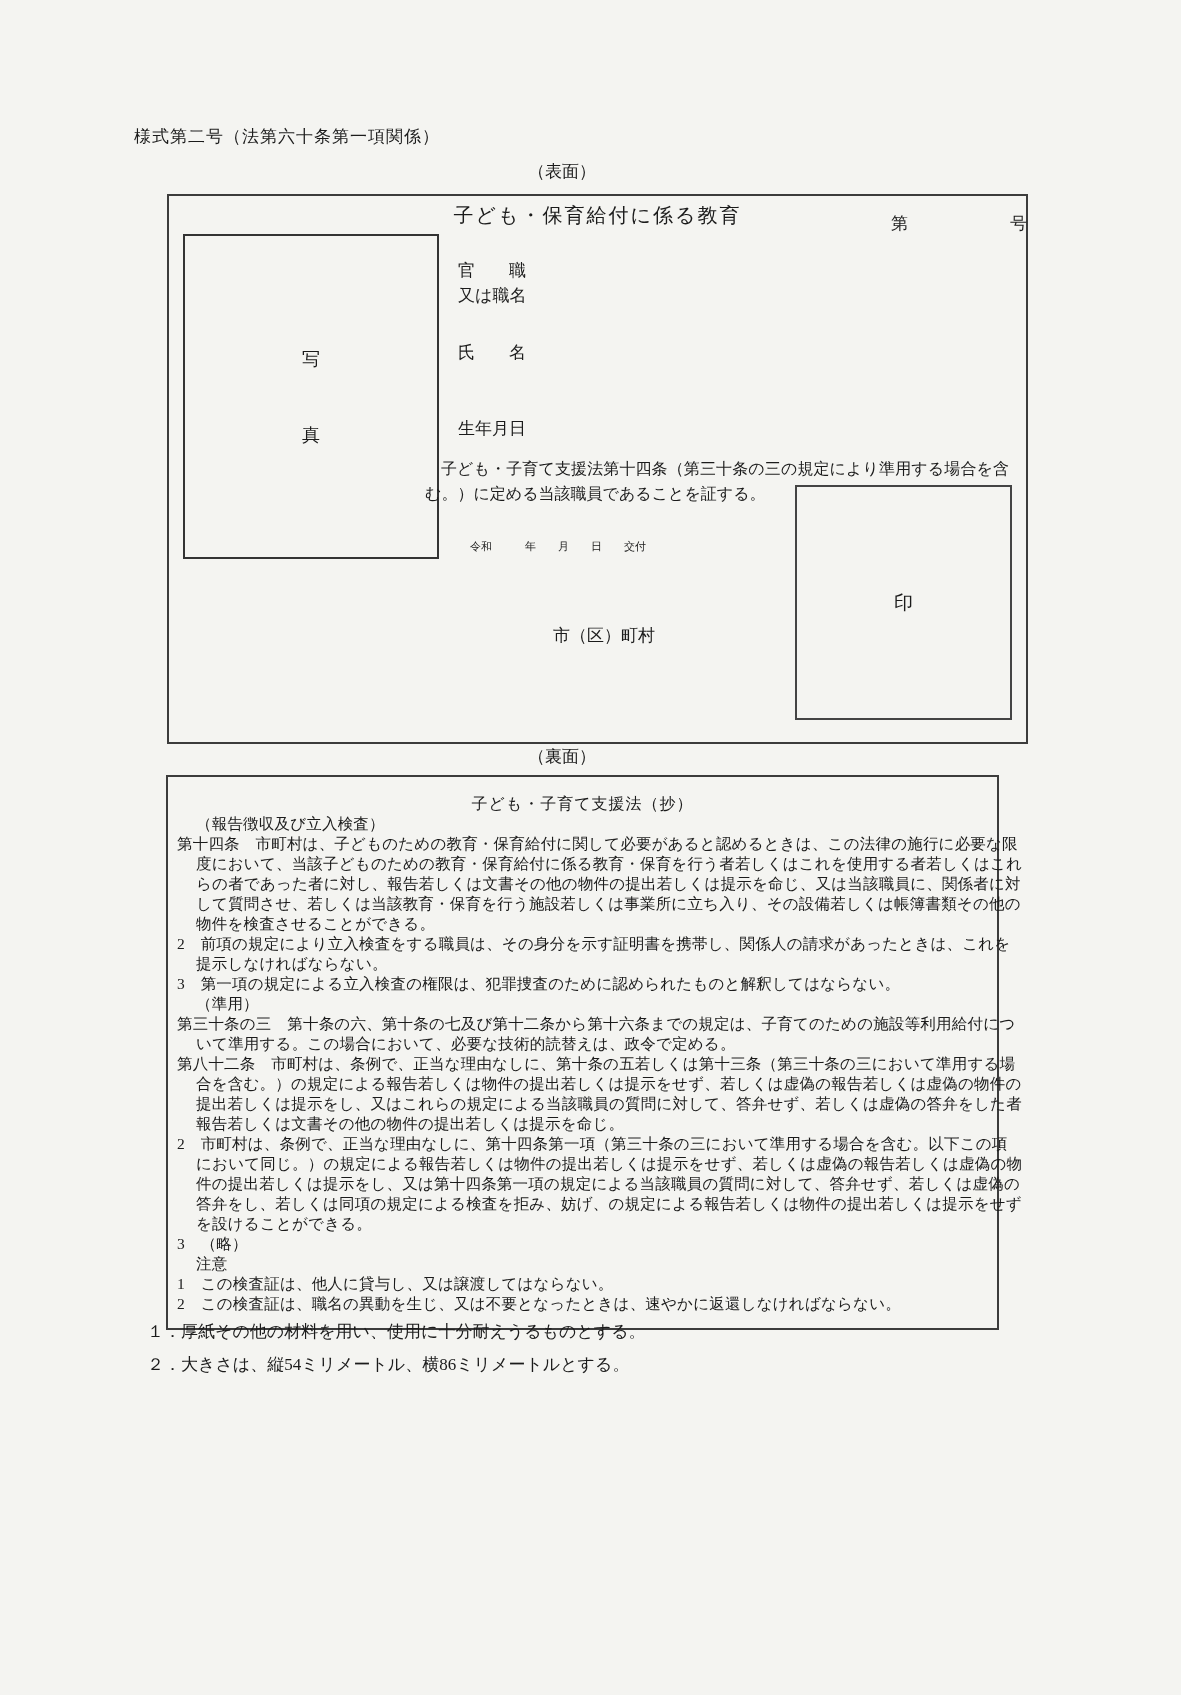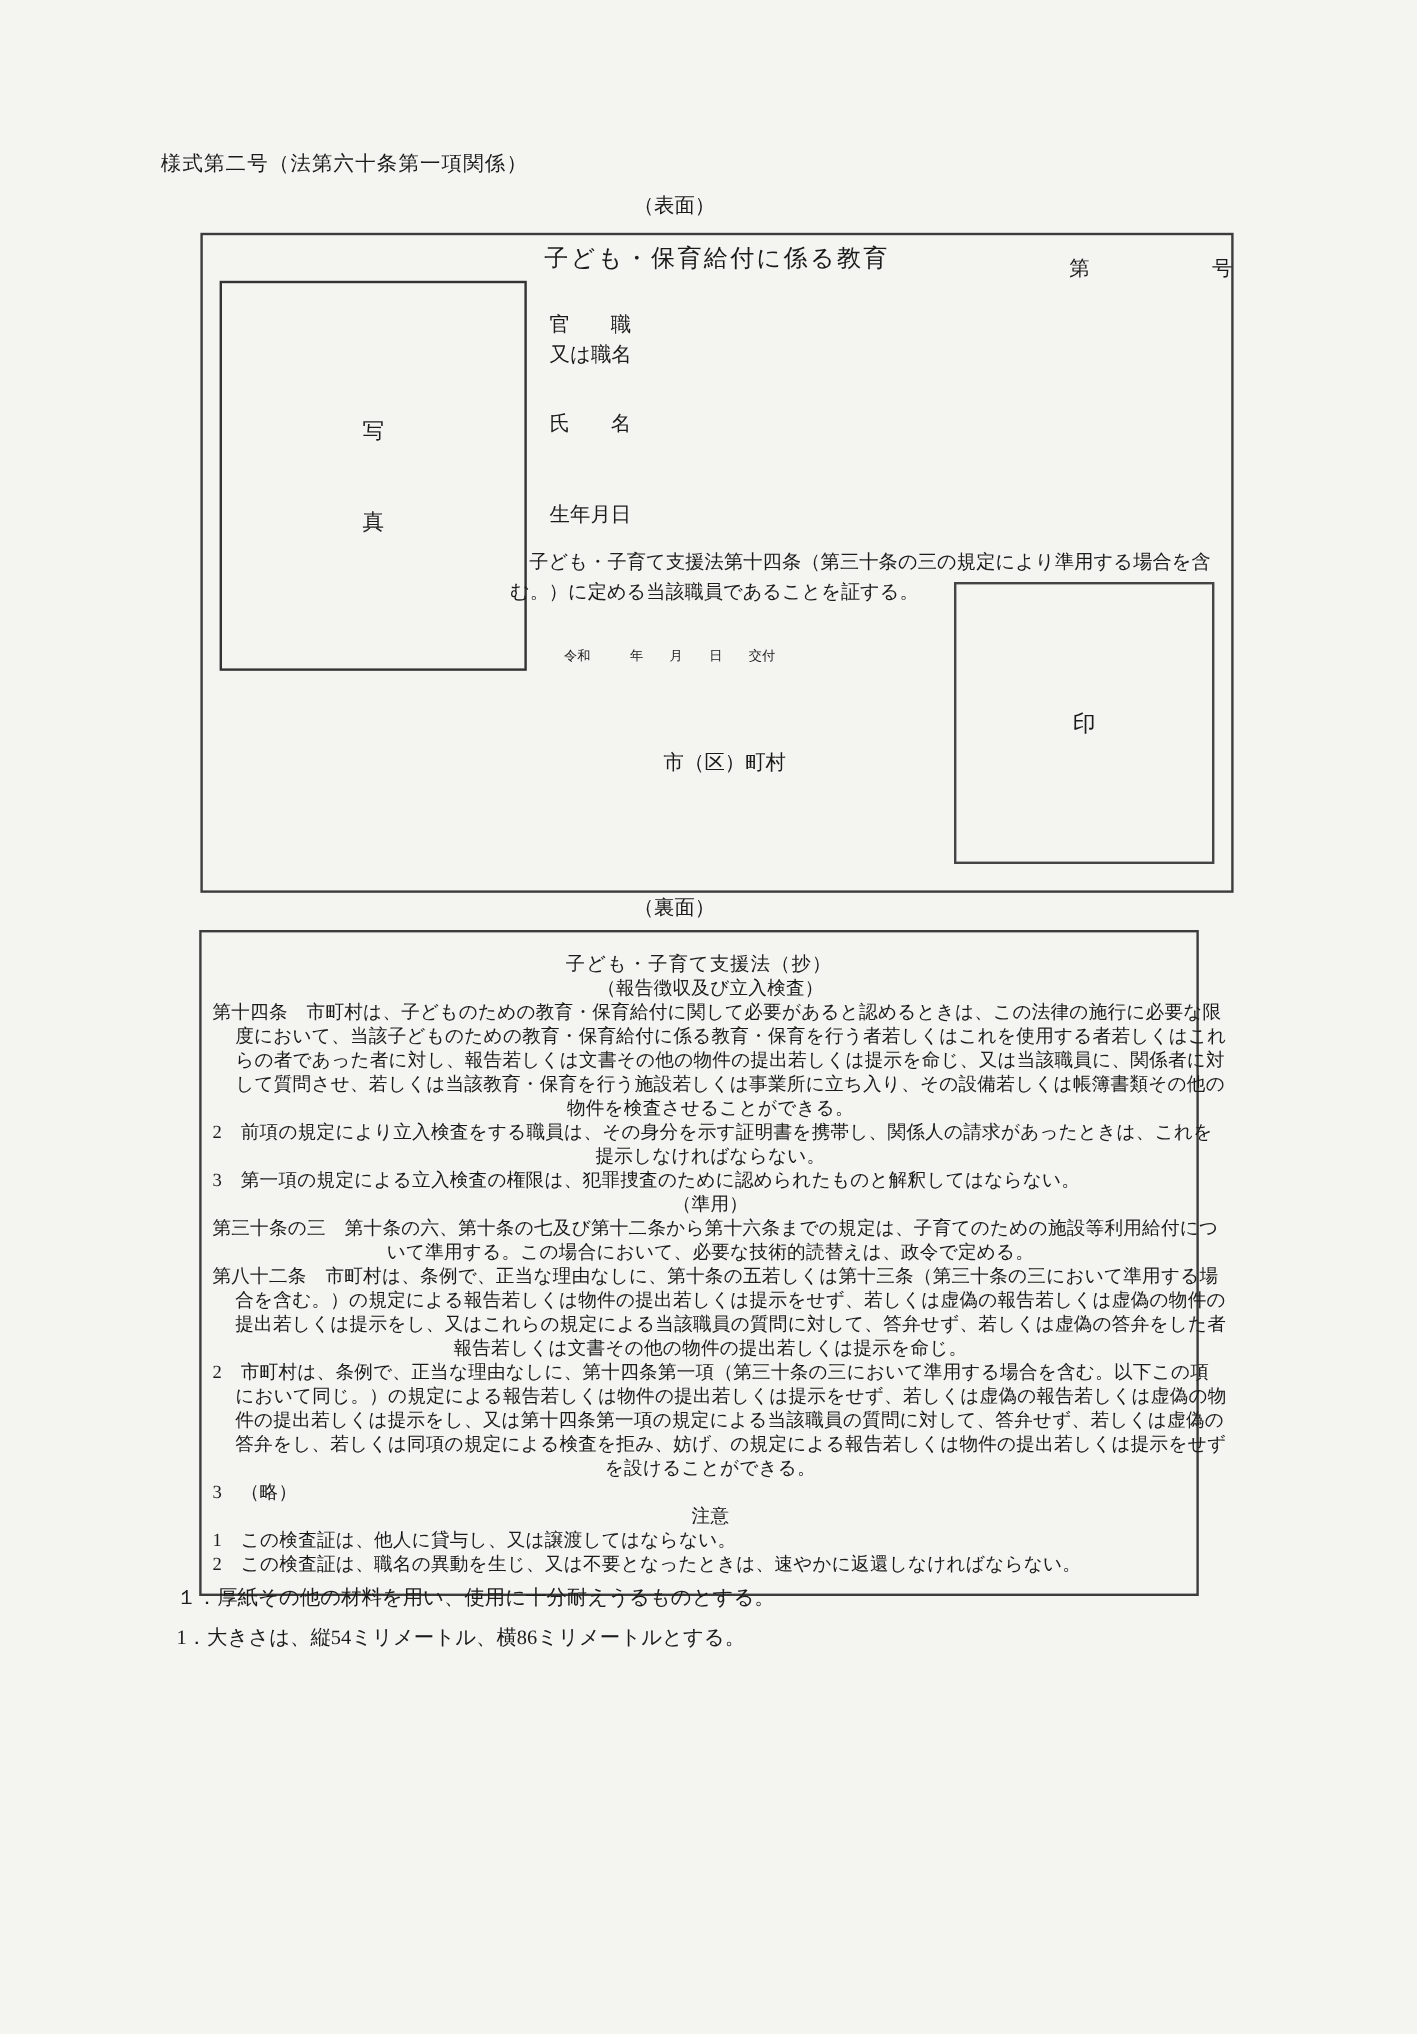--- a/index.html
+++ b/index.html
@@ -50,21 +50,21 @@
 
   
   .back-card{
     left:166px;top:775px;width:811px;height:519px;
     border:2px solid #3c3c3c;
     padding:16px 9px;
     font-size:15.5px;line-height:20px;
   }
   .back-title{text-align:center;font-size:16px;line-height:21px;letter-spacing:1px;}
   .line{white-space:pre;letter-spacing:0.2px;}
-  .ind{padding-left:19px;text-align:center;}
+  .ind{padding-left:19px;}
 
   
   .note{left:147px;font-size:17px;}
   .note-1{top:1320px;}
   .note-2{top:1353px;}
 </style>
 </head>
 <body>
 
 <div class="page">
@@ -122,15 +122,15 @@
     <div class="line ind">件の提出若しくは提示をし、又は第十四条第一項の規定による当該職員の質問に対して、答弁せず、若しくは虚偽の</div>
     <div class="line ind">答弁をし、若しくは同項の規定による検査を拒み、妨げ、の規定による報告若しくは物件の提出若しくは提示をせず</div>
     <div class="line ind">を設けることができる。</div>
     <div class="line">3　（略）</div>
     <div class="line ind">注意</div>
     <div class="line">1　この検査証は、他人に貸与し、又は譲渡してはならない。</div>
     <div class="line">2　この検査証は、職名の異動を生じ、又は不要となったときは、速やかに返還しなければならない。</div>
   </div>
 
   <div class="abs note note-1">１．厚紙その他の材料を用い、使用に十分耐えうるものとする。</div>
-  <div class="abs note note-2">1．大きさは、縦54ミリメートル、横86ミリメートルとする。</div>
+  <div class="abs note note-2">２．大きさは、縦54ミリメートル、横86ミリメートルとする。</div>
 
 </div>
 
 </body></html>

